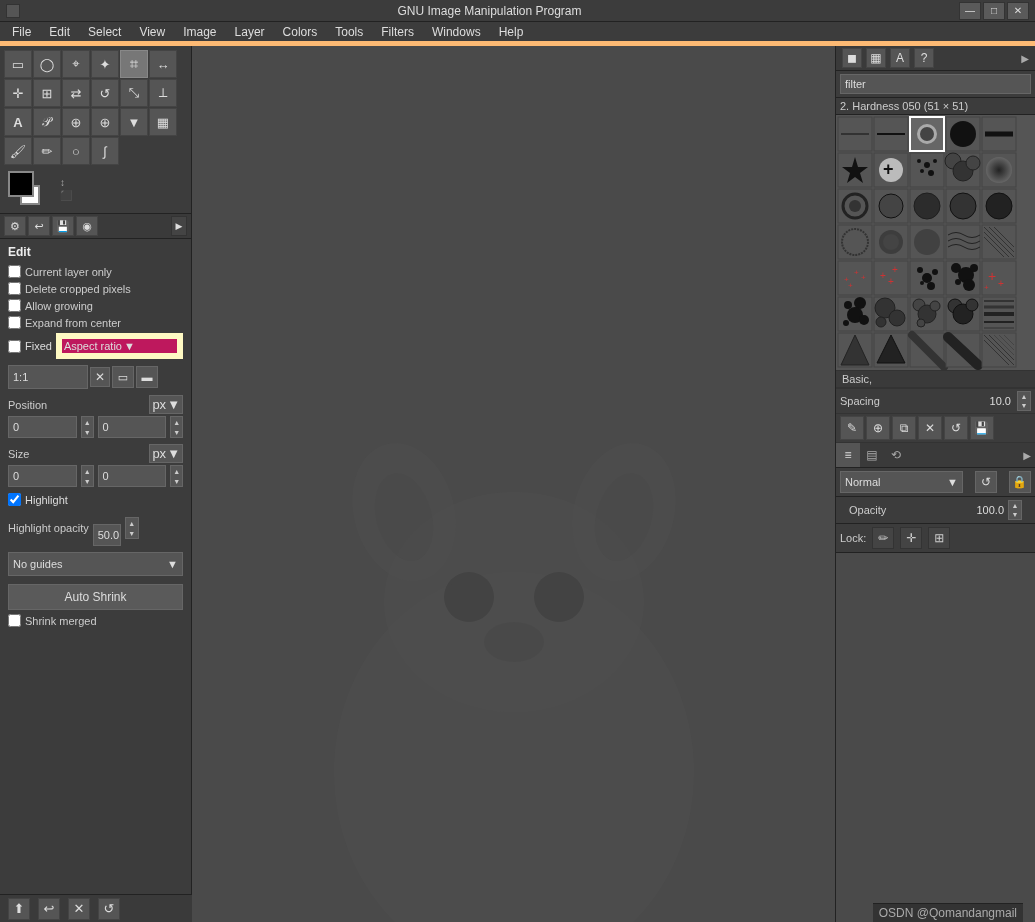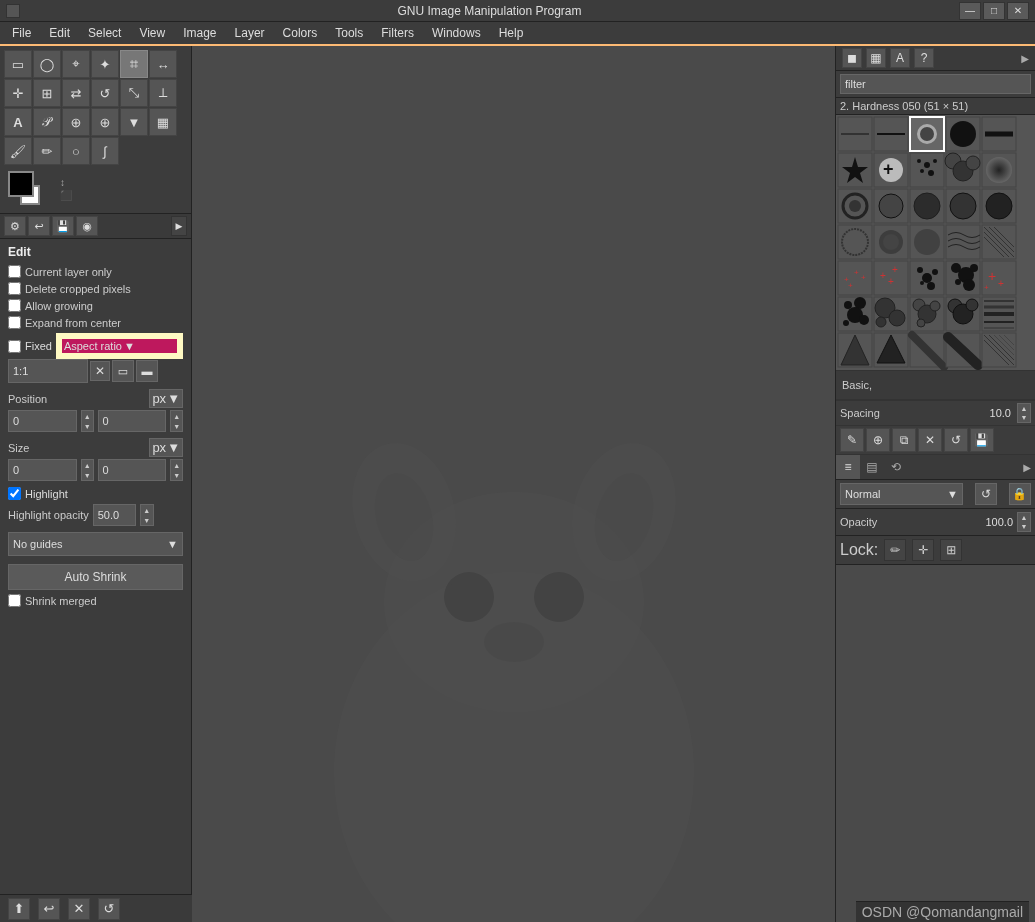--- a/index.html
+++ b/index.html
@@ -38,21 +38,21 @@
     }
     .win-icon { width: 14px; height: 14px; background: #555; border: 1px solid #333; }
 
     
     .menu-bar {
       background: #3c3c3c;
       height: 24px;
       display: flex;
       align-items: center;
       padding: 0 4px;
-      border-bottom: 2px solid #fdba74;
+      border-bottom: 5px solid #fdba74;
       gap: 2px;
     }
     .menu-item {
       padding: 2px 8px;
       cursor: pointer;
       color: #ddd;
       font-size: 12px;
     }
 
     
@@ -165,20 +165,21 @@
       margin-bottom: 4px;
       gap: 4px;
     }
     .option-row label { color: #ccc; font-size: 11px; cursor: pointer; }
     .option-row input[type="checkbox"] { cursor: pointer; width: 13px; height: 13px; }
 
     .fixed-row {
       display: flex;
       align-items: center;
       gap: 4px;
+      margin-bottom: 6px;
     }
     .aspect-dropdown {
       background: #be185d;
       border: 6px solid #fef9c3;
       color: #ddd;
       font-size: 11px;
       padding: 1px 2px;
       cursor: pointer;
       display: flex; align-items: center; gap: 2px;
       flex: 1;
@@ -271,23 +272,23 @@
     .highlight-opacity-row {
       display: flex; align-items: center; gap: 4px; margin-bottom: 6px;
     }
     .highlight-opacity-label { font-size: 11px; color: #ccc; }
     .opacity-spinbox {
       background: #555;
       border: 1px solid #666;
       color: #ddd;
       font-size: 11px;
       padding: 2px 4px;
-      width: 43px;
+      width: 28px;
       height: 22px;
-      display: flex; align-items: center; justify-content: space-between;
+      display: flex; align-items: center; justify-content: space-between; margin-top: 14px;
     }
 
     .guides-dropdown-row { margin-bottom: 8px; }
     .guides-dropdown {
       background: #555;
       border: 1px solid #666;
       color: #ddd;
       font-size: 11px;
       padding: 2px 4px;
       width: 100%;
@@ -469,35 +470,35 @@
       border: 1px solid #666;
       cursor: pointer;
       display: flex; align-items: center; justify-content: center;
       font-size: 12px;
       color: #ddd;
     }
 
     .layer-opacity-row {
       display: flex;
       align-items: center;
-      padding: 3px 4px;
+      padding: 3px 13px;
       gap: 4px;
       border-bottom: 1px solid #222;
     }
     .layer-opacity-label { font-size: 11px; color: #ccc; flex: 1; }
     .layer-opacity-value { font-size: 11px; color: #ddd; width: 40px; text-align: right; }
 
     .lock-row {
       display: flex;
       align-items: center;
       padding: 3px 4px;
       gap: 6px;
       border-bottom: 1px solid #222;
     }
-    .lock-label { font-size: 16px; color: #ccc; }
+    .lock-label { font-size: 11px; color: #ccc; }
     .lock-icon-btn {
       width: 22px; height: 22px;
       background: #444;
       border: 1px solid #333;
       cursor: pointer;
       display: flex; align-items: center; justify-content: center;
       font-size: 12px;
       color: #ccc;
     }
 
@@ -956,21 +957,21 @@
 
         <line x1="148" y1="220" x2="178" y2="250" stroke="#333" stroke-width="1"></line>
         <line x1="153" y1="220" x2="178" y2="245" stroke="#333" stroke-width="1"></line>
         <line x1="148" y1="225" x2="173" y2="250" stroke="#333" stroke-width="1"></line>
         <line x1="158" y1="220" x2="178" y2="240" stroke="#444" stroke-width="1"></line>
         <line x1="163" y1="220" x2="178" y2="235" stroke="#444" stroke-width="1"></line>
         <line x1="168" y1="220" x2="178" y2="230" stroke="#444" stroke-width="1"></line>
       </svg>
     </div>
 
-    <div style="display:flex; align-items:center; padding: 8px 6px; background:#3a3a3a; border-top: 1px solid #333; border-bottom: 1px solid #333;">
+    <div style="display:flex; align-items:center; padding: 2px 6px; background:#3a3a3a; border-top: 1px solid #333; border-bottom: 1px solid #333;">
       <span style="font-size:11px; color:#ccc;">Basic,</span>
     </div>
 
     <div class="spacing-row">
       <span class="spacing-label">Spacing</span>
       <span class="spacing-value">10.0</span>
       <div class="spinbox-arrows" style="height:20px; margin-left:2px;">
         <div class="spin-up">▲</div>
         <div class="spin-dn">▼</div>
       </div>
@@ -1019,15 +1020,15 @@
         <div class="lock-icon-btn">⊞</div>
       </div>
 
       <div class="layers-list">
       </div>
     </div>
   </div>
 
 </div>
 
-<div style="position:fixed; bottom:0; right:6px; background:#333; color:#aaa; font-size:14px; padding:2px 6px; border-top: 1px solid #222;">
+<div style="position:fixed; bottom:0; right:12px; background:#333; color:#aaa; font-size:12px; padding:2px 6px; border-top: 1px solid #222;">
   <span>OSDN @Qomandangmail</span>
 </div>
 
 </body></html>

